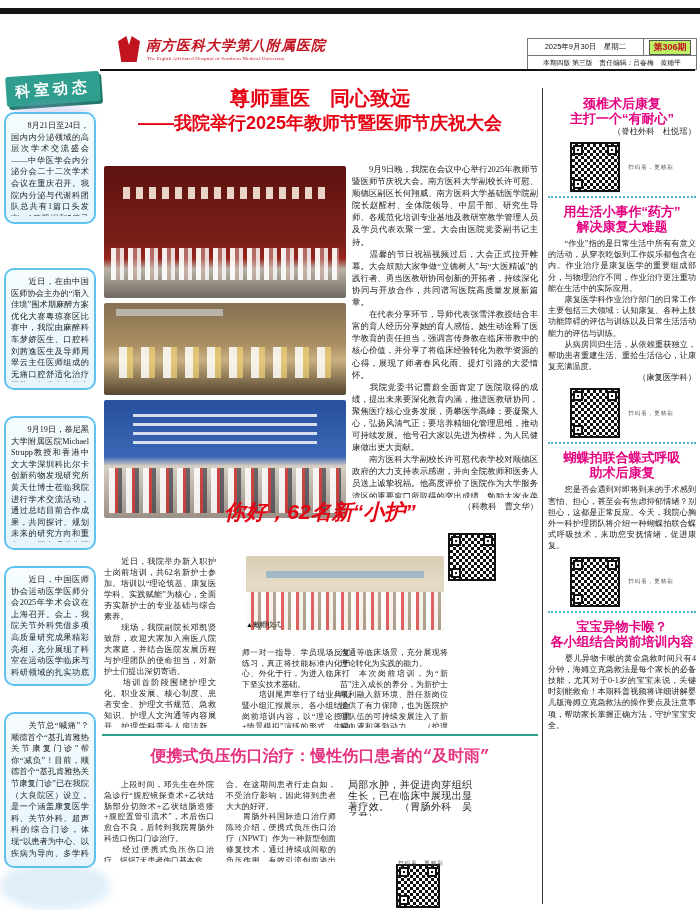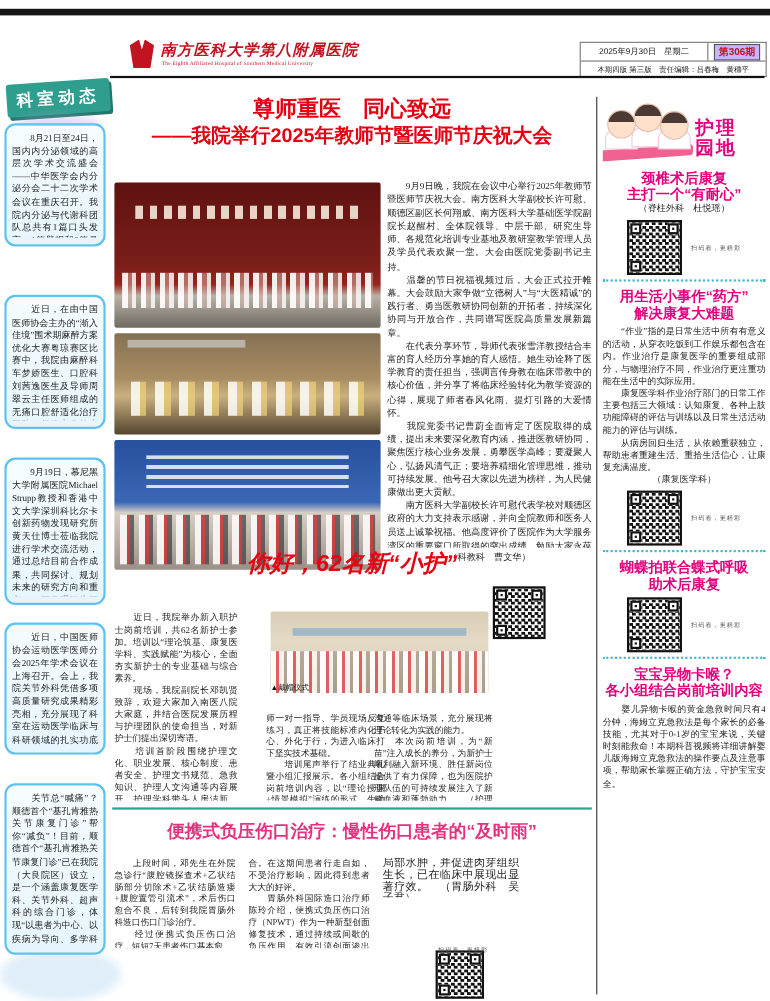--- a/index.html
+++ b/index.html
@@ -10,21 +10,21 @@
   
   .topbar{left:0;top:8px;width:700px;height:6px;background:#151515;}
   .rule{background:#111;}
   .hospname{font-family:"Liberation Sans",sans-serif;font-weight:bold;color:#c21320;font-size:14px;letter-spacing:1px;font-style:italic;}
   .hospen{color:#c21320;font-size:5px;letter-spacing:.2px;}
   .logomark{width:22px;height:26px;background:#c21320;clip-path:polygon(15% 100%,0 20%,38% 0,50% 35%,62% 0,100% 20%,85% 100%);}
   .infobox{border:1px solid #777;font-family:"Liberation Sans",sans-serif;}
   .inforow1{display:flex;align-items:stretch;border-bottom:1px solid #777;height:16px;justify-content:center;}
   .datecell{flex:1;font-size:7.5px;display:flex;align-items:center;justify-content:center;color:#111;}
   .issuecell{width:52px;border-left:1px solid #777;display:flex;align-items:center;justify-content:center;}
-  .issueinner{border:1.5px solid #555;padding:0 3px;font-size:9px;font-weight:bold;color:#c21320;background:#c4b5fd;}
+  .issueinner{border:1.5px solid #555;padding:0 3px;font-size:9px;font-weight:bold;color:#c21320;background:#bef264;}
   .inforow2{height:13px;font-size:6.8px;display:flex;align-items:center;justify-content:center;color:#222;}
   
   .deptbanner{left:6px;top:74px;width:94px;height:30px;background:#2f9e8e;transform:rotate(-4deg);
       box-shadow:2px 3px 0 #22776b;border-radius:3px;display:flex;align-items:center;justify-content:center;
       color:#fff;font-weight:bold;font-size:15px;letter-spacing:4px;font-family:"Liberation Sans",sans-serif;}
   .blob{border-radius:50%;filter:blur(4px);}
   
   .lbox{left:4px;width:92px;border:2px solid #5fc2ee;border-radius:10px;
         background:linear-gradient(180deg,#f6fcff 0%,#e6f5fd 100%);padding:6px 5px;box-sizing:border-box;}
   .lbox .txt{font-size:8.2px;line-height:11.6px;height:100%;}
@@ -46,21 +46,21 @@
   .ph-nurse{background:linear-gradient(180deg,#d9cdb4 0%,#e4dac6 38%,#cfc3aa 100%);}
   .ph-nurse .banner{top:20%;left:10%;right:10%;height:10%;background:rgba(110,160,205,.55);}
   .ph-nurse .crowd{bottom:0;left:0;right:0;height:52%;background:repeating-linear-gradient(90deg,rgba(255,255,255,.95) 0 5px,rgba(225,60,70,.75) 5px 8px,rgba(250,245,240,.9) 8px 12px,rgba(120,100,90,.4) 12px 15px);}
   
   .qr{background:conic-gradient(#111 90deg,#fff 90deg 180deg,#111 180deg 270deg,#fff 270deg) 0 0/6px 6px;border:2px solid #111;position:relative;}
   .qr .f{position:absolute;width:10px;height:10px;border:2px solid #111;background:#fff;box-sizing:border-box;}
   .qr .f::after{content:'';position:absolute;left:2px;top:2px;right:2px;bottom:2px;background:#111;}
   .qr .tl{left:1px;top:1px;} .qr .tr{right:1px;top:1px;} .qr .bl{left:1px;bottom:1px;}
   .qrcap{font-size:5.5px;color:#555;letter-spacing:1px;}
   .dotted{border-top:2px dotted #49b6cc;height:0;}
-  .byline{font-size:8.3px;color:#222;text-align:center;}
+  .byline{font-size:8.3px;color:#222;text-align:right;}
   
   .rcol{left:548px;top:86px;width:148px;height:822px;overflow:hidden;}
   .r-art .t1,.r-art .t2{font-size:13px;line-height:15px;}
   .r-art .txt{font-size:8.1px;line-height:11.2px;margin-top:4px;}
   .qrrow{display:flex;align-items:center;justify-content:center;gap:8px;margin:5px 0 4px 0;}
   .nurselogo{display:flex;align-items:flex-end;gap:6px;height:58px;}
   .faces{position:relative;width:78px;height:52px;}
   .face{position:absolute;width:24px;height:24px;border-radius:50%;background:linear-gradient(180deg,#4a3a33 0 42%,#ffe0cb 42%);border:1px solid #e8b9a5;}
   .bodyw{position:absolute;width:28px;height:16px;border-radius:8px 8px 0 0;background:#fff;border:1px solid #f3c7da;}
   .ribbon{position:absolute;bottom:0;left:-4px;width:86px;height:10px;background:#f06292;transform:skewY(-4deg);border-radius:3px;}
@@ -150,52 +150,37 @@
     <div class="crowd"></div>
 </div>
 <div class="abs" style="left:246px;top:620px;width:198px;font-size:7px;color:#111;">▲戴帽仪式</div>
 <div class="abs txt" style="left:224px;top:648px;width:108px;height:80px;font-size:7.9px;line-height:10.6px;margin-left:18px;">师一对一指导、学员现场反复练习，真正将技能标准内化于心、外化于行，为进入临床打下坚实技术基础。
 　　培训尾声举行了结业典礼暨小组汇报展示。各小组结合岗前培训内容，以“理论授课+情景模拟”演练的形式，生动呈现了护理质量安全、应急处理、护患</div>
 <div class="abs txt" style="left:340px;top:648px;width:108px;height:80px;font-size:7.9px;line-height:10.6px;">沟通等临床场景，充分展现将理论转化为实践的能力。
 　　本次岗前培训，为“新苗”注入成长的养分，为新护士顺利融入新环境、胜任新岗位提供了有力保障，也为医院护理队伍的可持续发展注入了新鲜血液和蓬勃动力。　（护理部　刘惠娜）</div>
 
 <div class="abs" style="left:102px;top:734px;width:436px;height:2px;background:#2f9e8e;"></div>
 
-<div class="abs h-mag" style="left:100px;top:746px;width:440px;font-size:16px;color:#e5317f;">便携式负压伤口治疗：慢性伤口患者的“及时雨”</div>
+<div class="abs h-mag" style="left:100px;top:746px;width:440px;font-size:16px;color:#e5317f;font-family:Liberation Mono, monospace;">便携式负压伤口治疗：慢性伤口患者的“及时雨”</div>
 <div class="abs txt" style="left:104px;top:780px;width:110px;height:82px;font-size:7.9px;line-height:10.8px;">　　上段时间，邓先生在外院急诊行“腹腔镜探查术+乙状结肠部分切除术+乙状结肠造瘘+腹腔置管引流术”，术后伤口愈合不良，后转到我院胃肠外科造口伤口门诊治疗。
 　　经过便携式负压伤口治疗，短短7天患者伤口基本愈</div>
 <div class="abs txt" style="left:226px;top:780px;width:110px;height:82px;font-size:7.9px;line-height:10.8px;">合。在这期间患者行走自如，不受治疗影响，因此得到患者大大的好评。
 　　胃肠外科国际造口治疗师陈玲介绍，便携式负压伤口治疗（NPWT）作为一种新型创面修复技术，通过持续或间歇的负压作用，有效引流创面渗出物、减少</div>
 <div class="abs txt" style="left:348px;top:780px;width:124px;height:36px;font-size:10px;line-height:10.8px;">局部水肿，并促进肉芽组织生长，已在临床中展现出显著疗效。　（胃肠外科　吴子君）</div>
 <div class="abs qr" style="left:396px;top:816px;width:40px;height:40px;">
     <span class="f tl"></span>
     <span class="f tr"></span>
     <span class="f bl"></span>
   </div>
 <div class="abs qrcap" style="left:386px;top:860px;width:70px;text-align:center;">扫码看，更精彩</div>
 
 <div class="abs" style="left:542px;top:88px;width:1px;height:816px;background:#333;"></div>
 
 <div class="abs rcol">
 
-  <div class="nurselogo">
-    <div class="faces">
-      <span class="ribbon"></span>
-      <span class="bodyw" style="left:2px;bottom:8px;"></span>
-        <span class="face" style="left:4px;top:8px;"></span>
-      <span class="bodyw" style="left:26px;bottom:10px;"></span>
-        <span class="face" style="left:28px;top:2px;"></span>
-      <span class="bodyw" style="left:50px;bottom:8px;"></span>
-        <span class="face" style="left:52px;top:9px;"></span>
-    </div>
-    <div class="glogo">
-      <div>护理</div>
-      <div>园地</div>
-    </div>
-  </div>
 
   <div class="r-art" style="margin-top:10px;">
     <div class="h-mag t1">颈椎术后康复</div>
     <div class="h-mag t2">主打一个“有耐心”</div>
     <div class="byline">（脊柱外科　杜悦瑶）</div>
     <div class="qrrow">
         <div class="qr" style="width:46px;height:46px;">
           <span class="f tl"></span>
           <span class="f tr"></span>
           <span class="f bl"></span>
@@ -219,20 +204,21 @@
           <span class="f bl"></span>
         </div>
       <span class="qrcap">扫码看，更精彩</span>
       </div>
     <div class="dotted"></div>
   </div>
 
   <div class="r-art" style="margin-top:6px;">
     <div class="h-mag t1">蝴蝶拍联合蝶式呼吸</div>
     <div class="h-mag t2">助术后康复</div>
+    <div class="txt">　　您是否会遇到对即将到来的手术感到害怕、担心，甚至会有焦虑抑郁情绪？别担心，这都是正常反应。今天，我院心胸外一科护理团队将介绍一种蝴蝶拍联合蝶式呼吸技术，来助您安抚情绪，促进康复。</div>
     <div class="qrrow">
         <div class="qr" style="width:46px;height:46px;">
           <span class="f tl"></span>
           <span class="f tr"></span>
           <span class="f bl"></span>
         </div>
       <span class="qrcap">扫码看，更精彩</span>
       </div>
     <div class="dotted"></div>
   </div>

